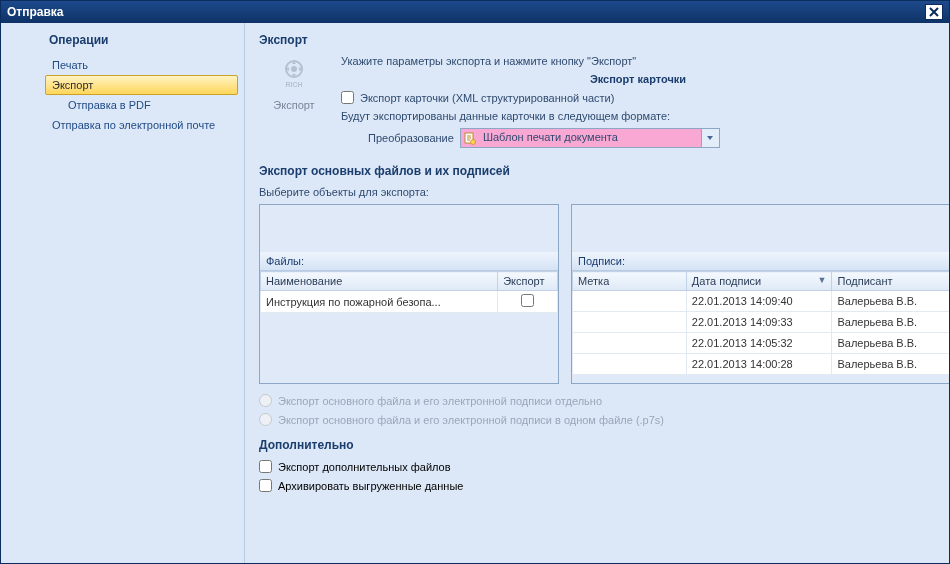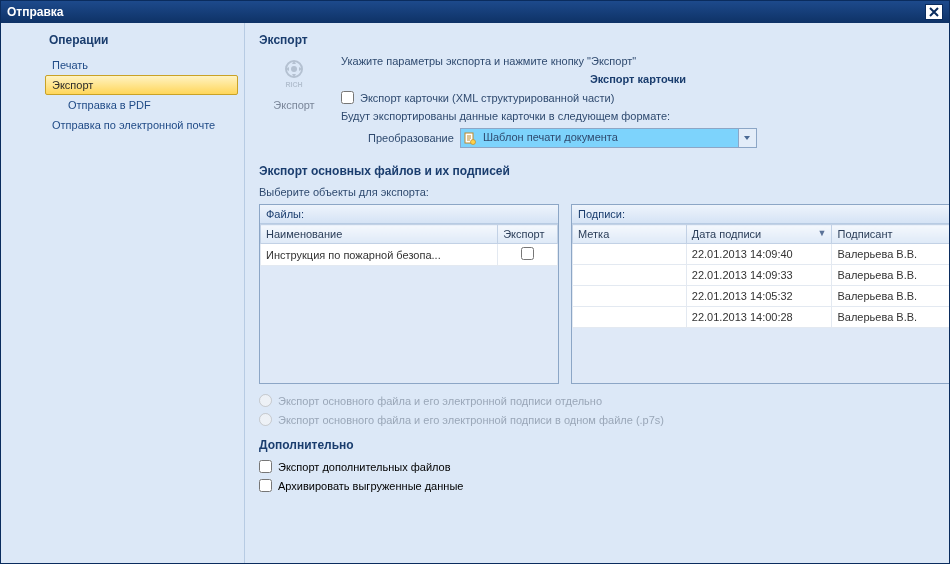--- a/index.html
+++ b/index.html
@@ -18,31 +18,31 @@
 .export-top { display:flex; gap:12px; margin-bottom:16px; }
 .export-icon-block { width:70px; text-align:center; color:#7a8699; font-size:11px; }
 .export-icon-block .icon { width:48px; height:40px; margin:0 auto 4px; display:flex; align-items:center; justify-content:center; }
 .export-icon-block svg { opacity:0.6; }
 .export-meta { flex:1; color:#2f4a6f; }
 .export-meta .subhead { font-weight:bold; color:#1a3d6e; margin: 6px 0 6px 0; font-size:11px;text-align:center; }
 .export-meta .line { margin-bottom:6px; }
 .checkbox-row { display:flex; align-items:flex-end; gap:6px; }
 .checkbox-row input[type=checkbox] { width:13px; height:13px; }
 .transform-row { display:flex; align-items:center; gap:6px; margin-top:4px;padding-left:27px; }
-.combo { display:flex; height:20px; width:297px; border:1px solid #8ca6c6; background:#7dd3fc; }
+.combo { display:flex; height:20px; width:260px; border:1px solid #8ca6c6; background:#f9a8d4; }
 .combo .combo-icon { width:18px; display:flex; align-items:center; justify-content:center; }
 .combo .combo-text { flex:1; padding: 2px 4px; }
 .combo .combo-arrow { width:18px; border-left:1px solid #8ca6c6; background:#e3edf9; display:flex; align-items:center; justify-content:center; cursor:pointer; }
 .section-title { font-weight:bold; color:#1a3d6e; font-size:12px; margin:4px 0 8px; }
 .plain { color:#2f4a6f; margin-bottom:6px; }
 .tables-row { display:flex; gap:12px; margin-bottom:10px; }
 .panel { border:1px solid #8ca6c6; background:#dfe9f7; flex-shrink:0; }
 .panel.files { width:300px; height:180px; }
 .panel.sigs { width:445px; height:180px; }
-.panel-head { background: linear-gradient(#eef4fc, #d5e3f5); border-bottom:1px solid #b7cbe3; padding:3px 6px; color:#1a3d6e; font-weight:normal; }
+.panel-head { background: linear-gradient(#eef4fc, #d5e3f5); border-bottom:1px solid #b7cbe3; padding:3px 6px; color:#1a3d6e; font-weight:normal;margin-top:47px; }
 .grid { width:100%; border-collapse:collapse; background:#fff; }
 .grid th { background: linear-gradient(#f4f8fd, #dee9f7); border:1px solid #c2d1e5; padding:3px 5px; text-align:left; font-weight:normal; color:#2a3d58; font-size:11px; }
 .grid td { border:1px solid #e3e9f1; padding:3px 5px; color:#333; font-size:11px; background:#fff; }
 .grid th .sort-arrow { float:right; font-size:9px; color:#5a7298; }
 .cell-check { text-align:center; }
 .cell-check input { width:13px; height:13px; }
 .cell-radio { text-align:center; }
 .cell-radio input { width:12px; height:12px; }
 .grid-wrap { height: calc(100% - 22px); overflow:hidden; }
 .radio-row { display:flex; align-items:center; gap:6px; color:#9aa7b8; margin-bottom:6px; }

